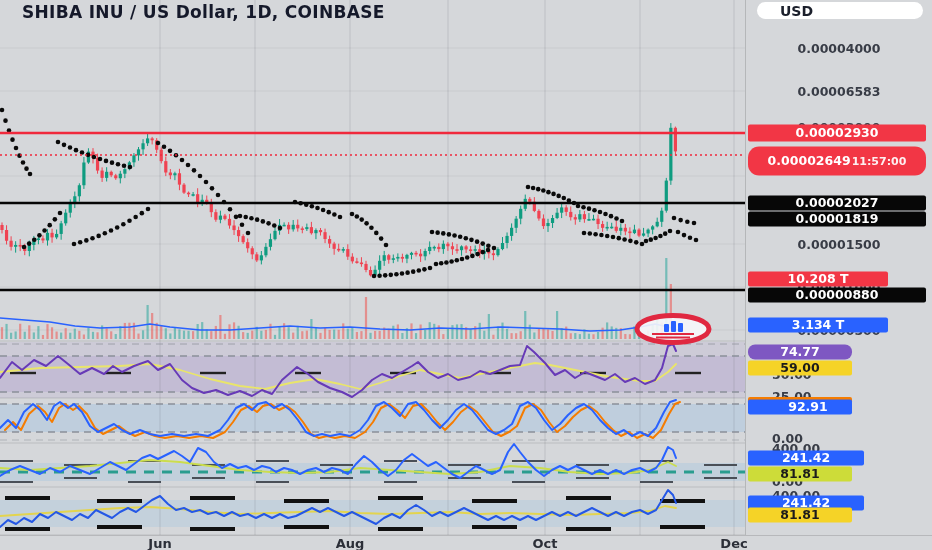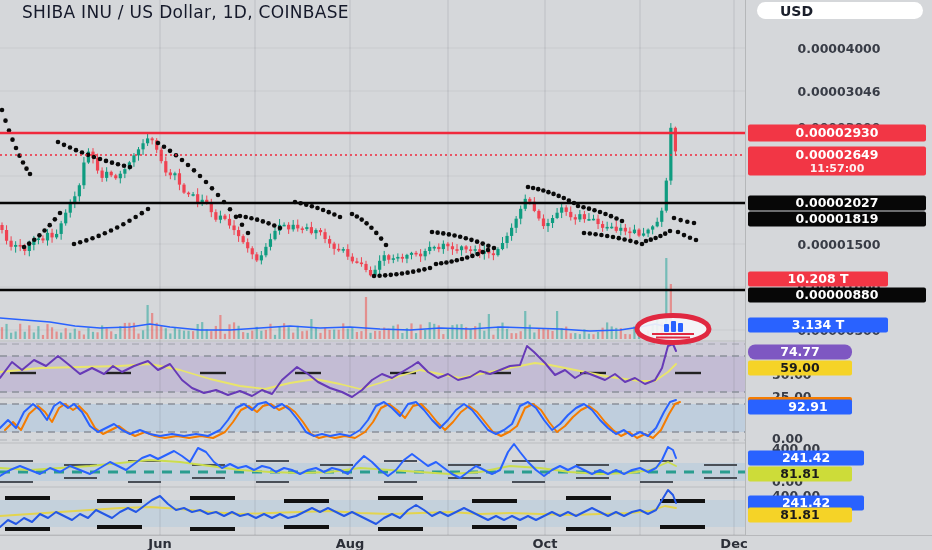--- a/index.html
+++ b/index.html
@@ -1,29 +1,29 @@
 <!DOCTYPE html>
 <html><head>
 <meta charset="utf-8">
 <style>
   html,body{margin:0;padding:0;background:#d5d7da;}
   *{box-sizing:border-box;font-family:"DejaVu Sans","Liberation Sans",sans-serif;}
   .app{position:relative;width:932px;height:550px;background:#d5d7da;overflow:hidden;}
   .chart-area{position:absolute;left:0;top:0;width:745px;height:535px;}
   #plot{position:absolute;left:0;top:0;}
-  .title{position:absolute;left:22px;top:2px;font-size:17px;font-weight:400;color:#15192a;letter-spacing:.3px;white-space:nowrap;z-index:30;}
+  .title{position:absolute;left:22px;top:2px;font-size:17px;font-weight:700;color:#15192a;letter-spacing:.3px;white-space:nowrap;z-index:30;}
   .scale{position:absolute;left:745px;top:0;width:187px;height:535px;border-left:1px solid rgba(0,0,0,.15);background:#d5d7da;z-index:20;}
   .usd-pill{position:absolute;left:11px;top:2px;width:166px;height:17px;background:#ffffff;border-radius:9px;
     display:flex;align-items:center;padding-left:23px;font-size:14px;font-weight:700;color:#1b1f2b;z-index:6;cursor:pointer;}
   .tick{position:absolute;width:100%;text-align:center;font-size:12.5px;font-weight:700;color:#383c46;transform:translateY(-50%);z-index:1;white-space:nowrap;}
   .tick.small{text-align:left;padding-left:26px;}
   .plabel{position:absolute;left:2px;height:15px;border-radius:2px;display:flex;align-items:center;justify-content:center;
     font-size:12.5px;font-weight:700;transform:translateY(-50%);z-index:4;line-height:1;white-space:nowrap;}
   .plabel .sub{font-size:11px;font-weight:700;opacity:.92;}
-  .plabel.twoline{flex-direction:column;justify-content:center;gap:1px;}
+  .plabel.twoline{flex-direction:row;justify-content:center;gap:1px;border-radius:11px;}
   .taxis{position:absolute;left:0;top:535px;width:932px;height:15px;border-top:1px solid rgba(0,0,0,.14);background:#d5d7da;z-index:25;}
   .month{position:absolute;top:0px;transform:translateX(-50%);font-size:13px;font-weight:700;color:#2c2f38;}
   .orange-sliver{position:absolute;left:2px;width:104px;height:8px;background:#f57c00;border-radius:2px;z-index:3;}
 </style>
 </head>
 <body>
 
 <div class="app">
   <div class="chart-area">
     <svg id="plot" width="745" height="550">
@@ -777,21 +777,21 @@
       </svg>
     <div class="title">SHIBA INU / US Dollar, 1D, COINBASE</div>
   </div>
 
   <div class="scale" id="scale">
     <div class="usd-pill">
       <span>USD</span>
     </div>
     <div class="orange-sliver" id="orange-sliver" style="top: 397px;"></div>
   <div class="tick " style="top: 48px;">0.00004000</div>
-      <div class="tick " style="top: 91px;">0.00003046</div>
+      <div class="tick " style="top: 91px;">0.00006583</div>
       <div class="tick " style="top: 127px;">0.00003000</div>
       <div class="tick " style="top: 244px;">0.00001500</div>
       <div class="tick " style="top: 287px;">0.00001000</div>
       <div class="tick " style="top: 330px;">0.00000500</div>
       <div class="tick small" style="top: 374px;">50.00</div>
       <div class="tick small" style="top: 396px;">25.00</div>
       <div class="tick small" style="top: 438px;">0.00</div>
       <div class="tick small" style="top: 448px;">400.00</div>
       <div class="tick small" style="top: 481px;">0.00</div>
       <div class="tick small" style="top: 495px;">400.00</div>

